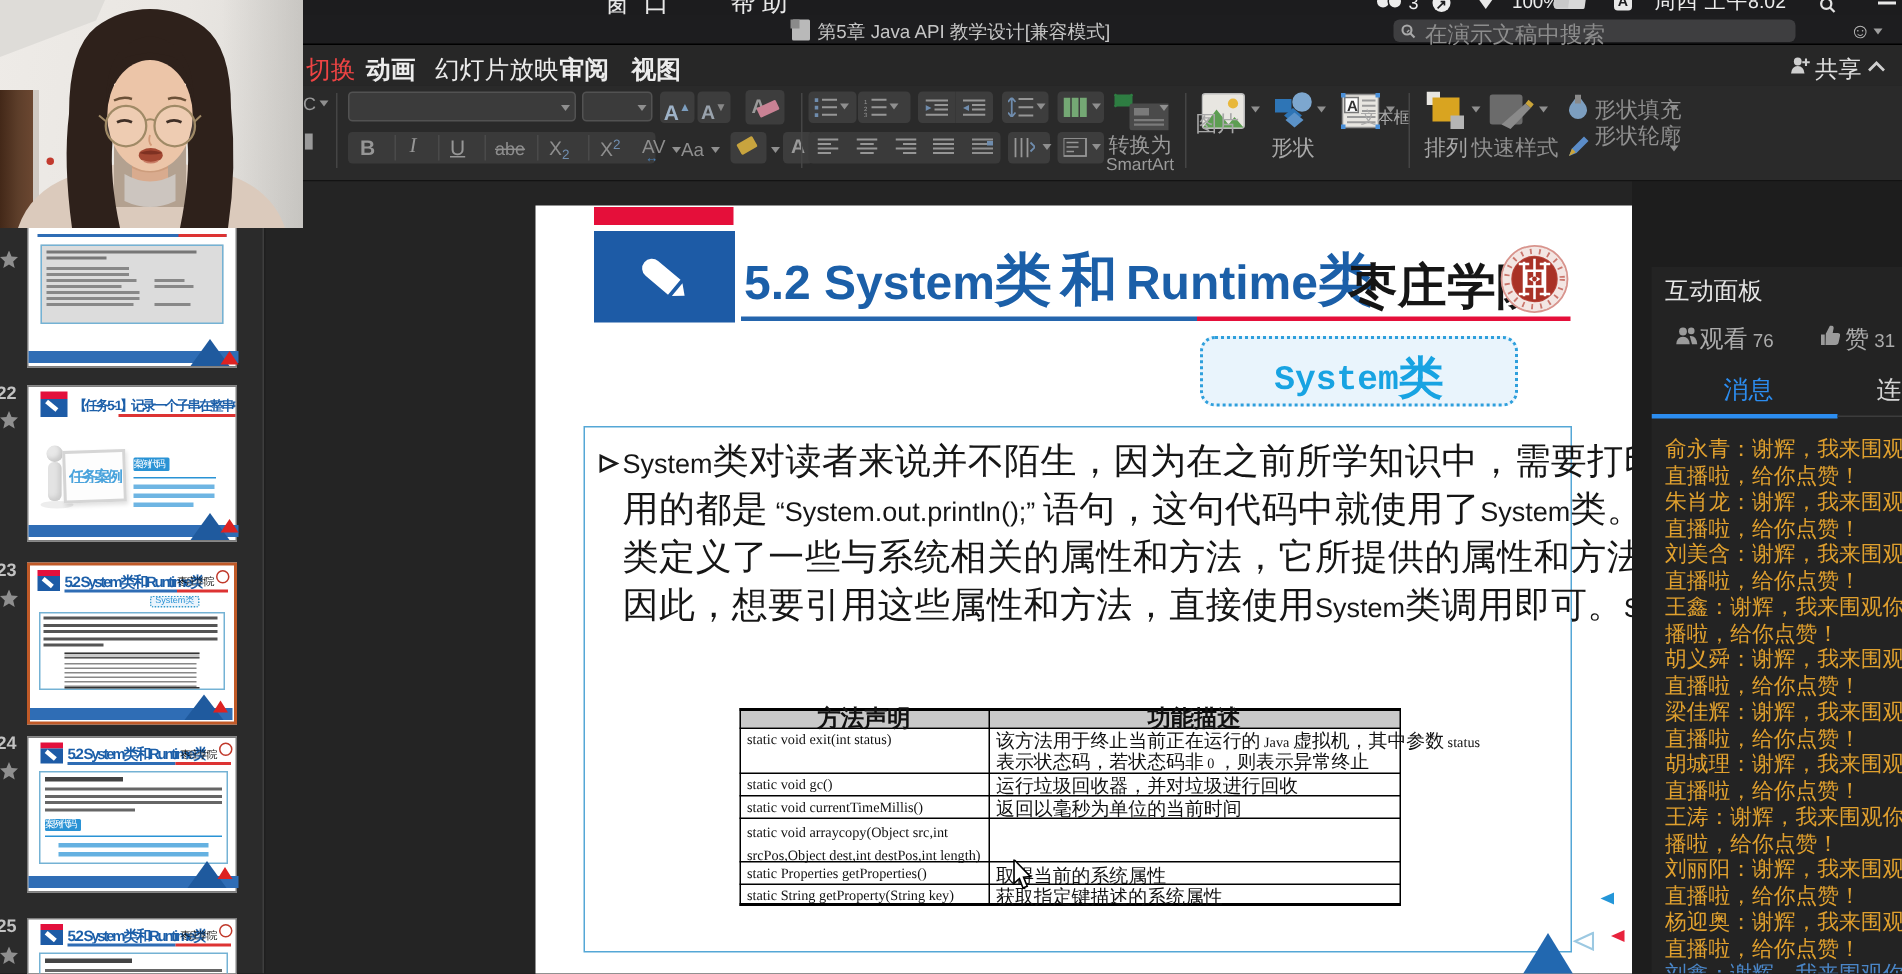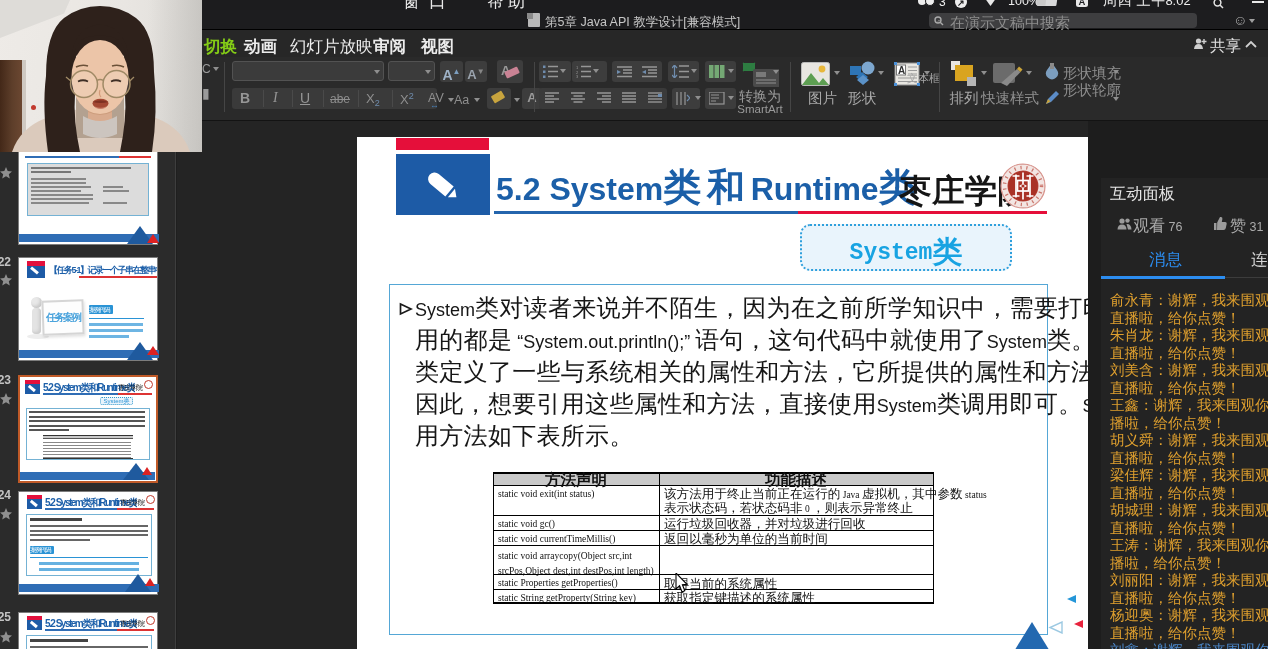--- a/index.html
+++ b/index.html
@@ -45,21 +45,21 @@
         <line x1="6.2" y1="6.2" x2="9" y2="9" stroke="#a9a9a9" stroke-width="1.4"></line>
         <path d="M4 5.5 l1.5 -1.5" stroke="#a9a9a9" stroke-width="1"></path>
       </svg>
      <span class="abs" style="left:21px;top:1.5px;color:#8d8d8d;font-size:15px">在演示文稿中搜索</span>
   </div>
   <div class="abs" style="left:1233px;top:2px;color:#b5b5b5;font-size:14px">☺</div>
   <span class="dar abs" style="left:1249px;top:9px;border-top-color:#9f9f9f"></span>
 </div>
 
 <div class="abs" style="left:0;top:30px;width:1268px;height:27px;background:#272727">
-  <div class="abs" style="left:204px;top:6px;color:#84cc16;font-size:16.5px;font-weight:bold;letter-spacing:0">切换</div>
+  <div class="abs" style="left:204px;top:6px;color:#ef4444;font-size:16.5px;font-weight:normal;letter-spacing:0">切换</div>
   <div class="abs" style="left:244px;top:6px;color:#ececec;font-size:16.5px;font-weight:bold">动画</div>
   <div class="abs" style="left:290px;top:6px;color:#ececec;font-size:16.5px;font-weight:normal">幻灯片放映</div>
   <div class="abs" style="left:373px;top:6px;color:#ececec;font-size:16.5px;font-weight:bold">审阅</div>
   <div class="abs" style="left:421px;top:6px;color:#ececec;font-size:16.5px;font-weight:bold">视图</div>
   <svg class="abs" style="left:1193px;top:7px" width="15" height="13" viewBox="0 0 15 13">
       <circle cx="5.5" cy="4" r="2.6" fill="#cfcfcf"></circle>
       <path d="M1 12 q0.5 -5 4.5 -5 q4 0 4.5 5z" fill="#cfcfcf"></path>
       <path d="M11 2 v5 M8.5 4.5 h5" stroke="#cfcfcf" stroke-width="1.4"></path>
     </svg>
   <div class="abs" style="left:1210px;top:6px;color:#e0e0e0;font-size:15.5px">共享</div>
@@ -231,21 +231,21 @@
   <span class="dar abs" style="left:773px;top:13px"></span>
   <div class="abs" style="left:731px;top:33px;width:58px;text-align:center;color:#9a9a9a;font-size:14px;line-height:12px"><span style="font-size:14px">转换为</span><br><span style="font-size:11.5px">SmartArt</span></div>
   <div class="abs" style="left:790px;top:5px;width:1px;height:50px;background:#454545"></div>
 
   <svg class="abs" style="left:801px;top:5px" width="29" height="24">
       <rect x="0.5" y="0.5" width="28" height="23" rx="2" fill="#e8e6e1" stroke="#bbb"></rect>
       <circle cx="21" cy="7" r="3.4" fill="#e8b73a"></circle>
       <path d="M1 23 l9 -12 8 10 4 -5 6 7z" fill="#5d9e52"></path>
     </svg>
   <span class="dar abs" style="left:834px;top:14px"></span>
-  <div class="abs" style="left:797px;top:32px;width:40px;text-align:right;color:#a8a8a8;font-size:14.5px">图片</div>
+  <div class="abs" style="left:797px;top:16px;width:40px;text-align:left;color:#a8a8a8;font-size:14.5px">图片</div>
 
   <svg class="abs" style="left:849px;top:4px" width="27" height="26">
       <circle cx="19" cy="7" r="6.5" fill="#7da7cf"></circle>
       <rect x="1" y="5" width="11" height="9" fill="#2e75b6"></rect>
       <path d="M13 11 l6 5 -6 5 -6 -5z" fill="#2e75b6"></path>
       <path d="M13 11 l6 5 -6 5 -6 -5z" fill="#5b92c8" transform="translate(1,3)"></path>
     </svg>
   <span class="dar abs" style="left:878px;top:14px"></span>
   <div class="abs" style="left:842px;top:32px;width:40px;text-align:center;color:#a8a8a8;font-size:14.5px">形状</div>
 
@@ -478,21 +478,20 @@
   <div class="abs" style="left:31.5px;top:147px;width:659.5px;height:351.5px;border:1.4px solid #55a7d6"></div>
 
   <svg class="abs" style="left:42px;top:165px" width="14" height="14" viewBox="0 0 14 14">
       <path d="M1.5 2 L12 7 L1.5 12 Z" fill="#fff" stroke="#1a1a1a" stroke-width="1.7"></path>
     </svg>
   <div class="abs" style="left:58px;top:155px;white-space:nowrap;font-size:24px;letter-spacing:.3px;color:#161616;line-height:32px" id="bt">
     <div><span class="lt">System</span>类对读者来说并不陌生，因为在之前所学知识中，需要打印结果时，使</div>
     <div>用的都是<span class="lt">&nbsp;“System.out.println();”&nbsp;</span>语句，这句代码中就使用了<span class="lt">System</span>类。</div>
     <div>类定义了一些与系统相关的属性和方法，它所提供的属性和方法都是静态的，</div>
     <div>因此，想要引用这些属性和方法，直接使用<span class="lt">System</span>类调用即可。<span class="lt">System</span>类的常</div>
-    <div>用方法如下表所示。</div>
   </div>
 
   <div class="abs" style="left:136px;top:335px;width:441px;height:132.5px;font-family:'Liberation Serif',serif;color:#111">
     <div class="abs" style="left:0;top:0;width:441px;height:2px;background:#000"></div>
     <div class="abs" style="left:0;top:2px;width:441px;height:11.5px;background:#c9c9c9"></div>
     <div class="abs" style="left:0;top:13.5px;width:441px;height:1px;background:#000"></div>
     <div class="abs" style="left:0;top:43.5px;width:441px;height:1px;background:#000"></div>
     <div class="abs" style="left:0;top:58.5px;width:441px;height:1px;background:#000"></div>
     <div class="abs" style="left:0;top:73.5px;width:441px;height:1px;background:#000"></div>
     <div class="abs" style="left:0;top:102.5px;width:441px;height:1px;background:#000"></div>

